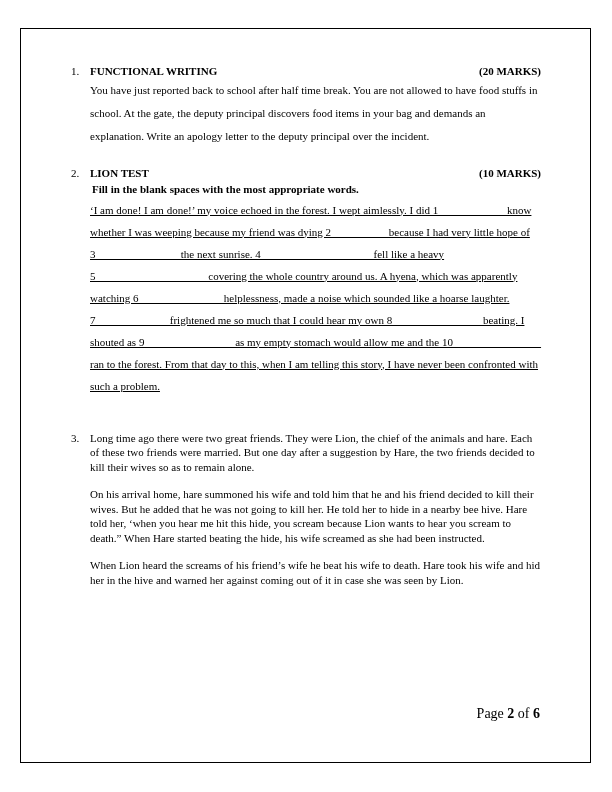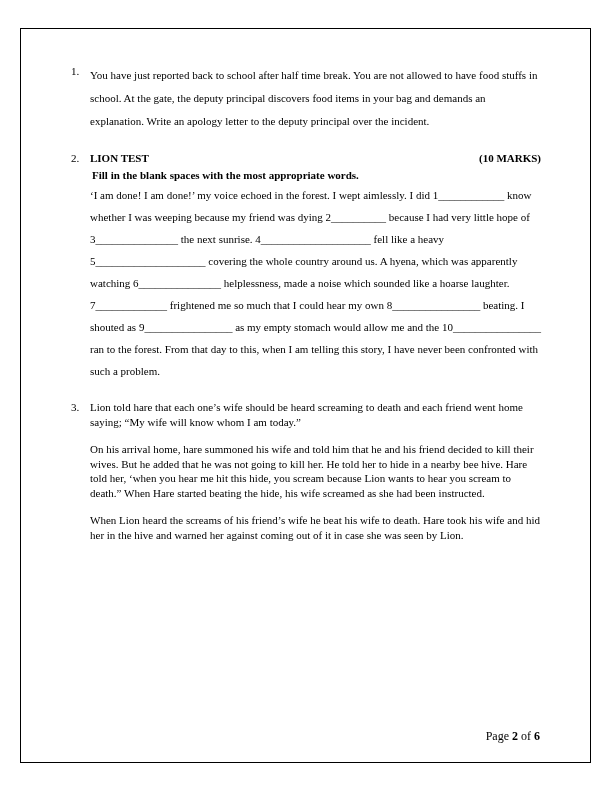--- a/index.html
+++ b/index.html
@@ -38,46 +38,50 @@
   .sec-num { width: 19px; flex: none; line-height: 14.5px; }
   .sec-main { flex: 1; min-width: 0; }
   .sec-headrow {
     display: flex;
     justify-content: space-between;
     font-weight: bold;
     line-height: 14.5px;
   }
   .para { margin: 0; line-height: 23px; }
   .instruction { margin: 2px; font-weight: bold; line-height: 14.5px; }
-  .cloze { margin: 2px 0 0 0; line-height: 22px; }
+  .cloze { margin: 2px 0 16px 0; line-height: 22px; text-decoration: underline; }
   .subtitle { font-weight: bold; line-height: 14.5px; }
   .story { margin-top: 0; }
   .story p { margin: 0 0 13px 0; line-height: 14.5px; }
   .story p:last-child { margin-bottom: 8px; }
   .footer {
     position: absolute;
-    top: 729px;
+    top: 706px;
     right: 72px;
-    font-size: 12px;
+    font-size: 14px;
   }
   .footer span { white-space: pre; }
   .footer .bold { font-weight: bold; }
 </style>
 </head>
 <body>
 
 <div class="sheet">
   <div class="border-frame"></div>
 
   <div class="content">
 
     <section class="qsection">
       <div class="sec-row">
         <div class="sec-num">1.</div>
         <div class="sec-main">
+          <div class="sec-headrow">
+            <span class="sec-title">FUNCTIONAL WRITING</span>
+            <span class="sec-marks">(20 MARKS)</span>
+          </div>
           <p class="para">You have just reported back to school after half time break. You are not allowed to have food stuffs in school. At the gate, the deputy principal discovers food items in your bag and demands an explanation. Write an apology letter to the deputy principal over the incident.</p>
         </div>
       </div>
     </section>
 
     <section class="qsection">
       <div class="sec-row">
         <div class="sec-num">2.</div>
         <div class="sec-main">
           <div class="sec-headrow">
@@ -88,21 +92,21 @@
           <p class="para cloze">‘I am done! I am done!’ my voice echoed in the forest. I wept aimlessly. I did 1____________ know whether I was weeping because my friend was dying 2__________ because I had very little hope of 3_______________ the next sunrise. 4____________________ fell like a heavy 5____________________ covering the whole country around us. A hyena, which was apparently watching 6_______________ helplessness, made a noise which sounded like a hoarse laughter. 7_____________ frightened me so much that I could hear my own 8________________ beating. I shouted as 9________________ as my empty stomach would allow me and the 10________________ ran to the forest. From that day to this, when I am telling this story, I have never been confronted with such a problem.</p>
         </div>
       </div>
     </section>
 
     <section class="qsection">
       <div class="sec-row">
         <div class="sec-num">3.</div>
         <div class="sec-main">
           <div class="story">
-            <p class="para">Lion told hare that each one’s wife should be heard screaming to death and each friend went home saying; “My wife will know whom I am today.”</p>
+            <p class="para">Long time ago there were two great friends. They were Lion, the chief of the animals and hare. Each of these two friends were married. But one day after a suggestion by Hare, the two friends decided to kill their wives so as to remain alone.</p>
             <p class="para">On his arrival home, hare summoned his wife and told him that he and his friend decided to kill their wives. But he added that he was not going to kill her. He told her to hide in a nearby bee hive. Hare told her, ‘when you hear me hit this hide, you scream because Lion wants to hear you scream to death.” When Hare started beating the hide, his wife screamed as she had been instructed.</p>
             <p class="para">When Lion heard the screams of his friend’s wife he beat his wife to death. Hare took his wife and hid her in the hive and warned her against coming out of it in case she was seen by Lion.</p>
           </div>
         </div>
       </div>
     </section>
 
   </div>
 
   <div class="footer">

